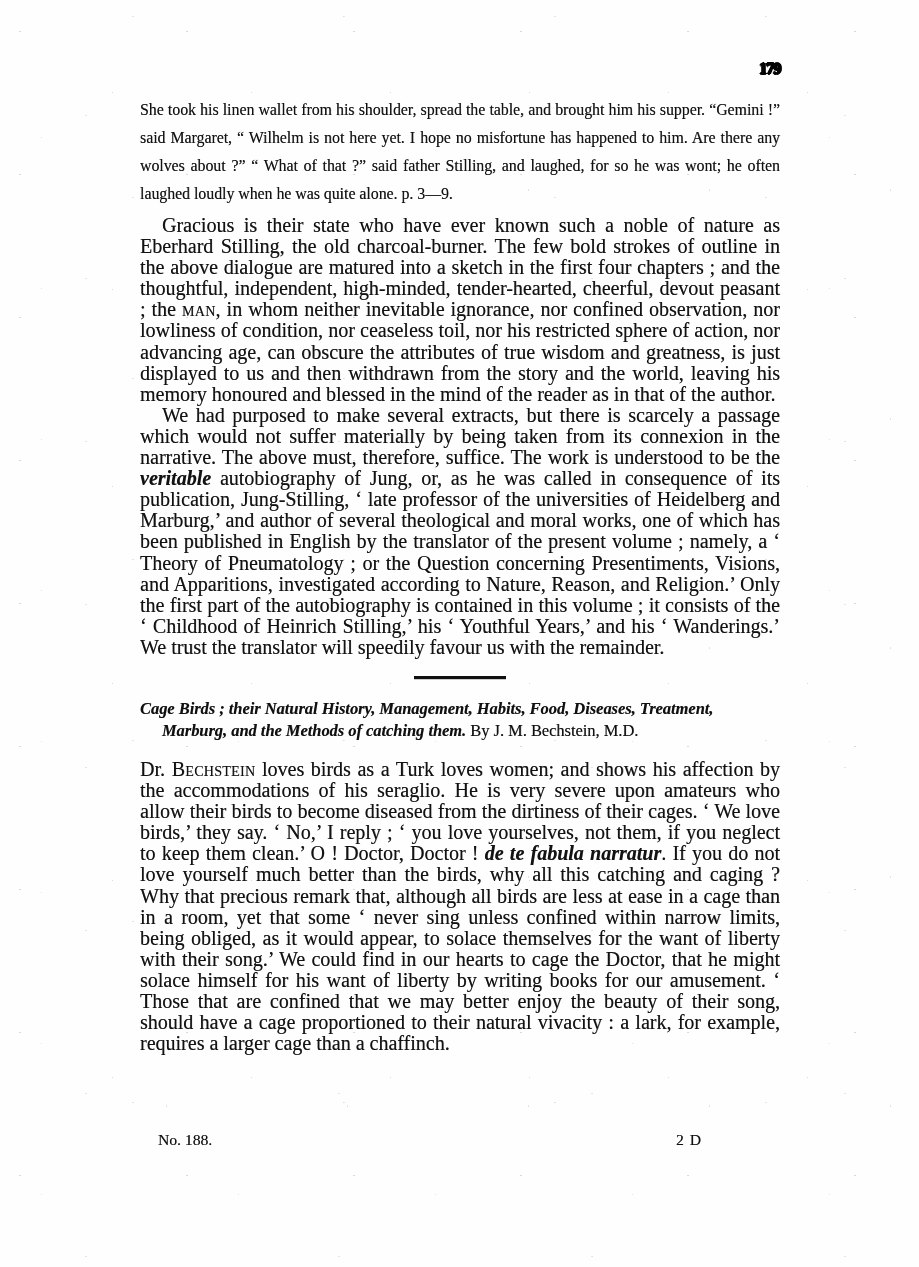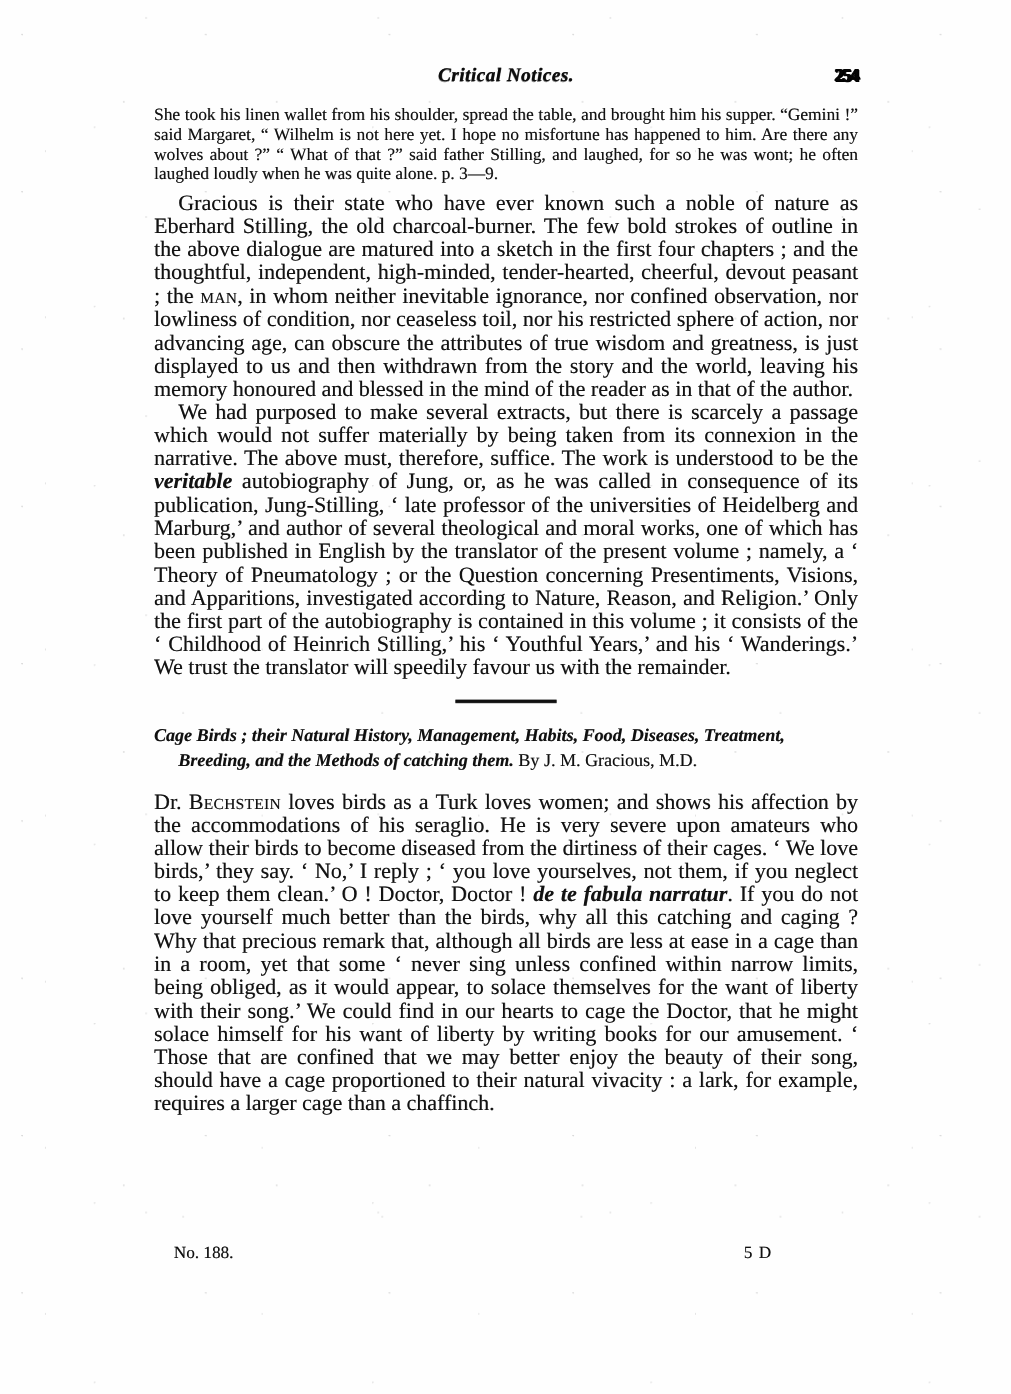--- a/index.html
+++ b/index.html
@@ -70,21 +70,21 @@
     -webkit-font-smoothing: none;
   }
 
   
   .ink p, .ink .title-block, .ink .footer-line {
     text-shadow: 0.28px 0 0 rgba(0,0,0,0.5);
   }
 
   .excerpt {
     font-size: 15.8px;
-    line-height: 18px;
+    line-height: 28px;
   }
 
   .para-indent {
     text-indent: 22px;
   }
 
   .gap-sm { height: 7px; }
   .gap-md { height: 16px; }
 
   
@@ -164,22 +164,21 @@
       radial-gradient(circle at 21% 91%, rgba(0,0,0,0.35) 0.5px, transparent 0.9px);
     background-size: 167px 143px, 211px 181px, 139px 197px, 253px 163px, 181px 229px, 197px 151px;
   }
 </style>
 </head>
 <body>
 
 <div class="page ink">
 
   <div class="running-head">
-    <div class="running-head-title">Critical Notices.</div>
-    <div class="running-head-folio">254</div>
+    <div class="running-head-folio">179</div>
   </div>
 
   <div class="text-frame">
 
     <p class="excerpt">
       <span>She took his linen wallet from his shoulder, spread the table, and brought him his supper. “Gemini !” said Margaret, “ Wilhelm is not here yet. I hope no misfortune has happened to him. Are there any wolves about ?” “ What of that ?” said father Stilling, and laughed, for so he was wont; he often laughed loudly when he was quite alone.</span>
       <span>p. 3—9.</span>
     </p>
 
     <div class="gap-sm"></div>
@@ -190,33 +189,33 @@
 
     <p class="para-indent">
       <span><span>We had purposed to make several extracts, but there is scarcely a passage which would not suffer materially by being taken from its connexion in the narrative. The above must, therefore, suffice. The work is understood to be the </span><span class="" style="font-style: italic; font-weight: 700;">veritable</span><span> autobiography of Jung, or, as he was called in consequence of its publication, Jung-Stilling, ‘ late professor of the universities of Heidelberg and Marburg,’ and author of several theological and moral works, one of which has been published in English by the translator of the present volume ; namely, a ‘ Theory of Pneumatology ; or the Question concerning Presentiments, Visions, and Apparitions, investigated according to Nature, Reason, and Religion.’ Only the first part of the autobiography is contained in this volume ; it consists of the ‘ Childhood of Heinrich Stilling,’ his ‘ Youthful Years,’ and his ‘ Wanderings.’ We trust the translator will speedily favour us with the remainder.</span></span>
     </p>
 
     <div class="divider-wrap">
       <div class="divider"></div>
     </div>
 
     <div class="title-block">
-      <span>Cage Birds ; their Natural History, Management, Habits, Food, Diseases, Treatment, Breeding, and the Methods of catching them.</span>
+      <span>Cage Birds ; their Natural History, Management, Habits, Food, Diseases, Treatment, Marburg, and the Methods of catching them.</span>
       <span class="byline">By</span>
-      <span class="author">J. M. Gracious, M.D.</span>
+      <span class="author">J. M. Bechstein, M.D.</span>
     </div>
 
     <div class="gap-md"></div>
 
     <p>
       <span><span>Dr</span><span>. </span><span class="smallcaps">Bechstein</span><span> loves birds as a Turk loves women; and shows his affection by the accommodations of his seraglio. He is very severe upon amateurs who allow their birds to become diseased from the dirtiness of their cages. ‘ We love birds,’ they say. ‘ No,’ I reply ; ‘ you love yourselves, not them, if you neglect to keep them clean.’ O ! Doctor, Doctor ! </span><span class="" style="font-style: italic; font-weight: 700;">de te fabula narratur</span><span>. If you do not love yourself much better than the birds, why all this catching and caging ? Why that precious remark that, although all birds are less at ease in a cage than in a room, yet that some ‘ never sing unless confined within narrow limits, being obliged, as it would appear, to solace themselves for the want of liberty with their song.’ We could find in our hearts to cage the Doctor, that he might solace himself for his want of liberty by writing books for our amusement. ‘ Those that are confined that we may better enjoy the beauty of their song, should have a cage proportioned to their natural vivacity : a lark, for example, requires a larger cage than a chaffinch.</span></span>
     </p>
 
   </div>
 
   <div class="footer-line">
     <span class="footer-left">No. 188.</span>
-    <span class="footer-right">5 D</span>
+    <span class="footer-right">2 D</span>
   </div>
 
   <div class="speckle"></div>
 
 </div>
 
 </body></html>

